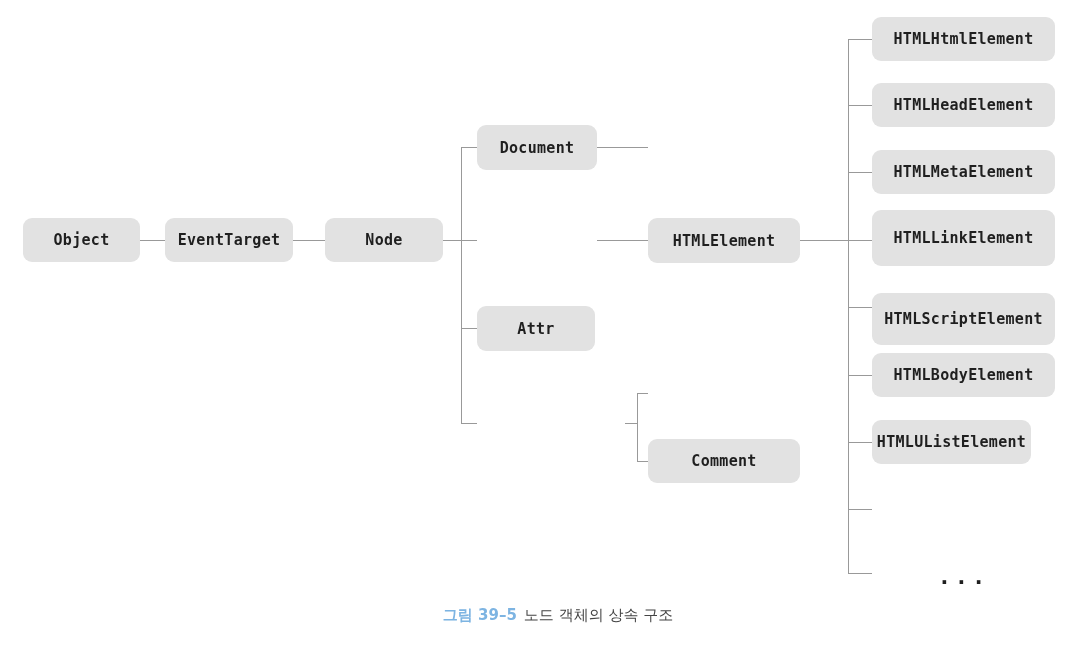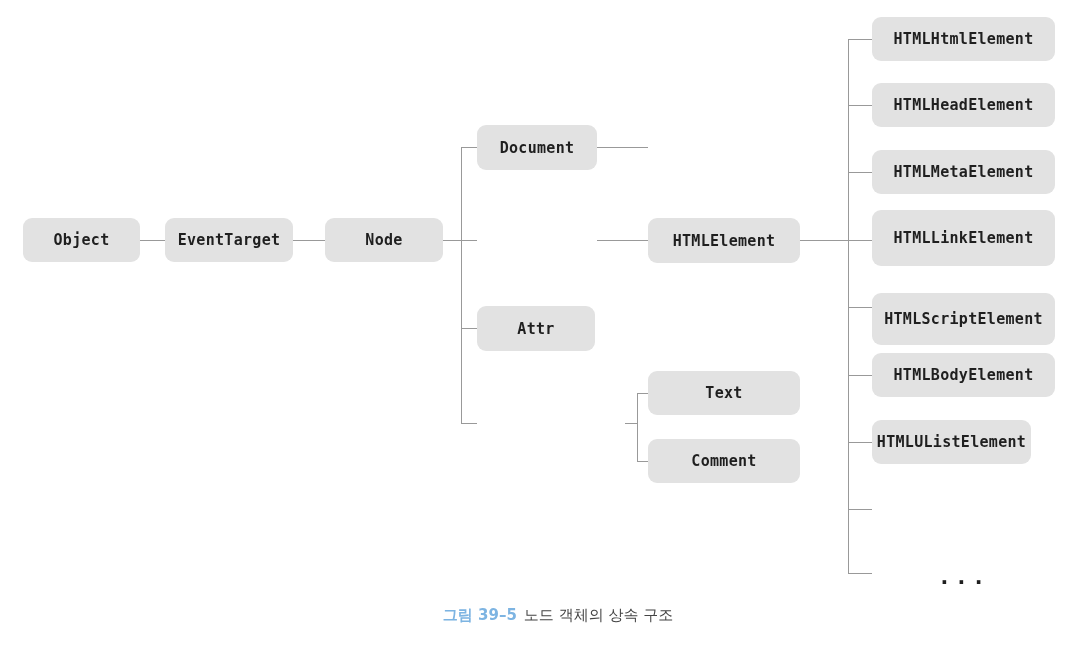--- a/index.html
+++ b/index.html
@@ -46,21 +46,20 @@
 
 <div id="canvas">
 
   <div class="nodebox" style="left:23px;top:218px;width:117px;height:44px">Object</div>
   <div class="nodebox" style="left:165px;top:218px;width:128px;height:44px">EventTarget</div>
   <div class="nodebox" style="left:325px;top:218px;width:118px;height:44px">Node</div>
 
   <div class="nodebox" style="left:477px;top:125px;width:120px;height:45px">Document</div>
   <div class="nodebox" style="left:648px;top:218px;width:152px;height:45px">HTMLElement</div>
   <div class="nodebox" style="left:477px;top:306px;width:118px;height:45px">Attr</div>
-  <div class="nodebox" style="left:648px;top:371px;width:152px;height:44px">Text</div>
   <div class="nodebox" style="left:648px;top:439px;width:152px;height:44px">Comment</div>
 
   <div class="nodebox" style="left:872px;top:17px;width:183px;height:44px">HTMLHtmlElement</div>
   <div class="nodebox" style="left:872px;top:83px;width:183px;height:44px">HTMLHeadElement</div>
   <div class="nodebox" style="left:872px;top:150px;width:183px;height:44px">HTMLMetaElement</div>
   <div class="nodebox" style="left:872px;top:210px;width:183px;height:56px">HTMLLinkElement</div>
   <div class="nodebox" style="left:872px;top:293px;width:183px;height:52px">HTMLScriptElement</div>
   <div class="nodebox" style="left:872px;top:353px;width:183px;height:44px">HTMLBodyElement</div>
   <div class="nodebox" style="left:872px;top:420px;width:159px;height:44px">HTMLUListElement</div>
   <div class="ellipsis" style="left:872px;top:560px;width:183px;height:32px">...</div>

